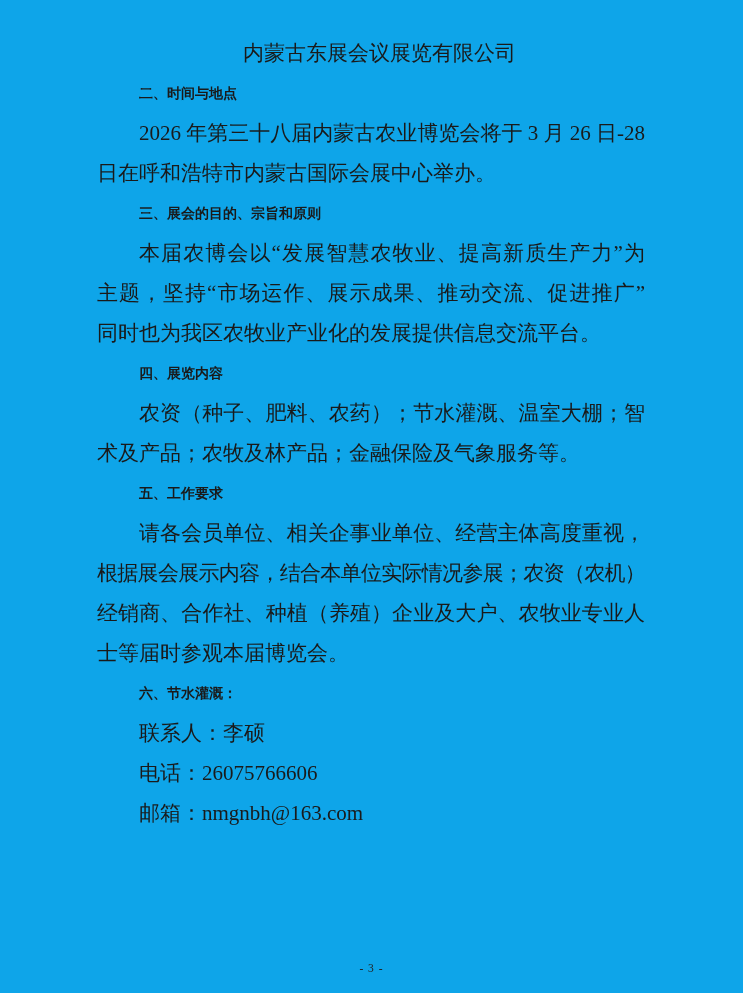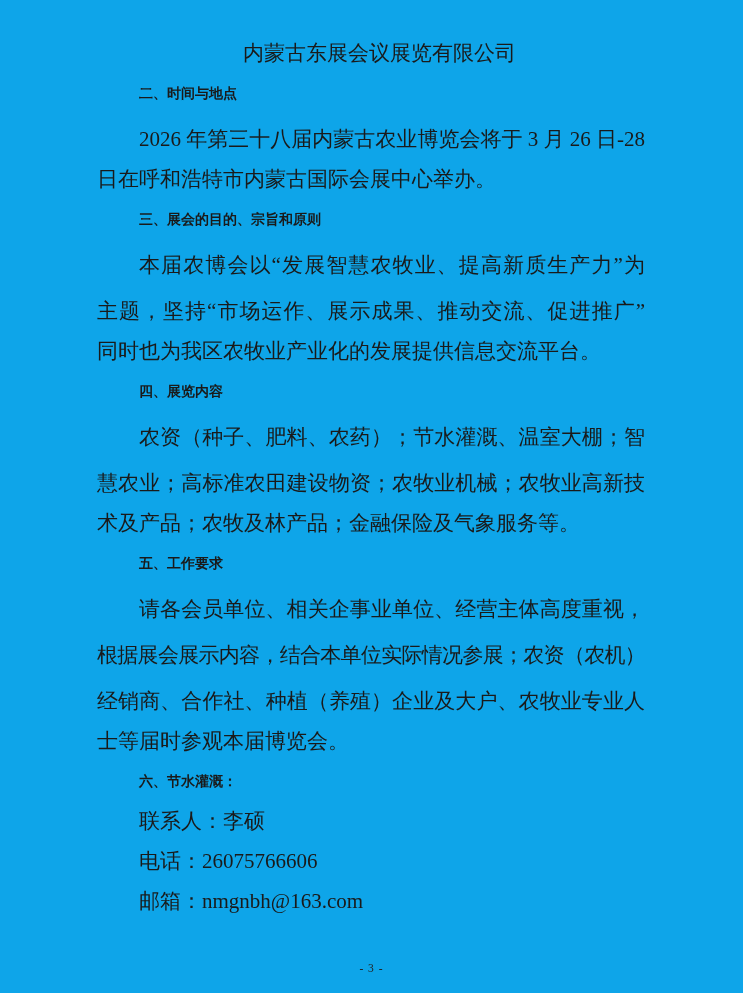--- a/index.html
+++ b/index.html
@@ -35,21 +35,20 @@
     font-weight: bold;
     font-size: 14px;
     padding-left: 42px;
   }
   
   .ind { padding-left: 42px; }
   
   .just {
     text-align: justify;
     text-align-last: justify;
-    margin-top: 6px;
   }
   
   .tight { letter-spacing: -0.7px; }
   
   .comp { padding-left: 146px; }
   .footer {
     position: absolute;
     left: 0;
     right: 0;
     top: 962px;
@@ -72,21 +71,20 @@
     <div class="line ind just">2026 年第三十八届内蒙古农业博览会将于 3 月 26 日-28</div>
     <div class="line">日在呼和浩特市内蒙古国际会展中心举办。</div>
 
     <div class="line h">三、展会的目的、宗旨和原则</div>
     <div class="line ind just">本届农博会以“发展智慧农牧业、提高新质生产力”为</div>
     <div class="line just">主题，坚持“市场运作、展示成果、推动交流、促进推广”</div>
     <div class="line">同时也为我区农牧业产业化的发展提供信息交流平台。</div>
 
     <div class="line h">四、展览内容</div>
     <div class="line ind just">农资（种子、肥料、农药）；节水灌溉、温室大棚；智</div>
-    <div class="line just">慧农业；高标准农田建设物资；农牧业机械；农牧业高新技</div>
     <div class="line">术及产品；农牧及林产品；金融保险及气象服务等。</div>
 
     <div class="line h">五、工作要求</div>
     <div class="line ind just">请各会员单位、相关企事业单位、经营主体高度重视，</div>
     <div class="line just tight">根据展会展示内容，结合本单位实际情况参展；农资（农机）</div>
     <div class="line just">经销商、合作社、种植（养殖）企业及大户、农牧业专业人</div>
     <div class="line">士等届时参观本届博览会。</div>
 
     <div class="line h">六、节水灌溉：</div>
     <div class="line ind">联系人：李硕</div>

